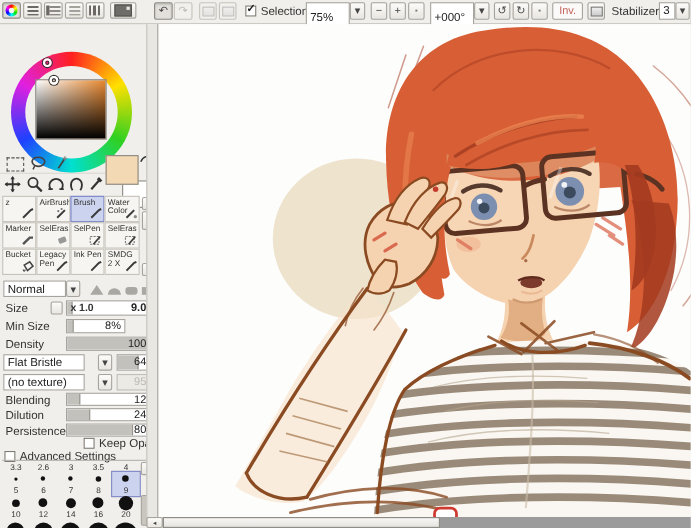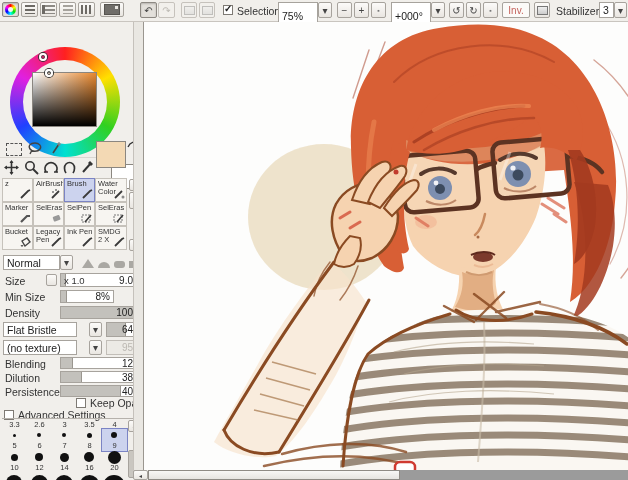--- a/index.html
+++ b/index.html
@@ -276,21 +276,21 @@
     <div class="btn" style="left:60px;top:233px;width:13px;height:15px;">
         <span>▾</span>
       </div>
     <div class="shape-ic" style="left:82px;top:237px;width:0;height:0;background:none;border-left:6px solid transparent;border-right:6px solid transparent;border-bottom:9px solid #aaa8a3;"></div>
     <div class="shape-ic" style="left:98px;top:240px;width:12px;height:6px;border-radius:6px 6px 0 0;"></div>
     <div class="shape-ic" style="left:114px;top:239px;width:11px;height:7px;border-radius:3px;"></div>
     <div class="shape-ic" style="left:129px;top:239px;width:11px;height:7px;"></div>
 
     <span class="lbl" style="left:5px;top:253px;text-align:right;">Size</span>
     <div class="btn" style="left:46px;top:252px;width:11px;height:12px;"></div>
-    <div class="slider" style="left:60px;top:251px;width:77px;height:14px;">
+    <div class="slider" style="left:60px;top:251px;width:77px;height:14px;font-weight:bold;">
       <div class="fill" style="width: 5%;"></div>
       <span class="valL">x 1.0</span>
       <span class="val">9.0</span>
     </div>
     <span class="lbl" style="left:5px;top:269px;">Min Size</span>
     <div class="slider" style="left:60px;top:268px;width:54px;height:13px;">
       <div class="fill" style="width: 10%;"></div>
       <span class="val">8%</span>
     </div>
     <span class="lbl" style="left:5px;top:285px;">Density</span>
@@ -320,26 +320,26 @@
     </div>
 
     <span class="lbl" style="left:5px;top:336px;">Blending</span>
     <div class="slider" style="left:60px;top:335px;width:77px;height:12px;">
       <div class="fill" style="width: 14%;"></div>
       <span class="val">12</span>
     </div>
     <span class="lbl" style="left:5px;top:350px;">Dilution</span>
     <div class="slider" style="left:60px;top:349px;width:77px;height:12px;">
       <div class="fill" style="width: 27%;"></div>
-      <span class="val">38</span>
+      <span class="val">24</span>
     </div>
     <span class="lbl" style="left:5px;top:364px;">Persistence</span>
     <div class="slider" style="left:60px;top:363px;width:77px;height:12px;">
       <div class="fill" style="width: 79%;"></div>
-      <span class="val">40</span>
+      <span class="val">80</span>
     </div>
 
     <span class="checkbox" style="left:76px;top:376px;"></span>
     <span class="lbl" style="left:90px;top:375px;">Keep Opacity</span>
     <span class="checkbox" style="left:4px;top:388px;"></span>
     <span class="lbl" style="left:18px;top:387px;">Advanced Settings</span>
 
     <div class="abs" style="left:2px;top:396px;width:139px;height:62px;border-top:1px solid #b5b1ab;">
 
       <div class="szcell" style="left:0;top:1px;"><span>3.3</span></div>

